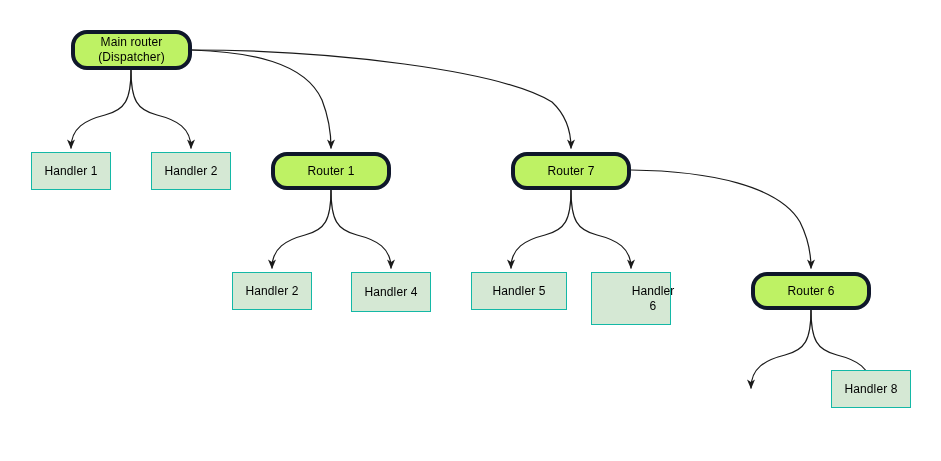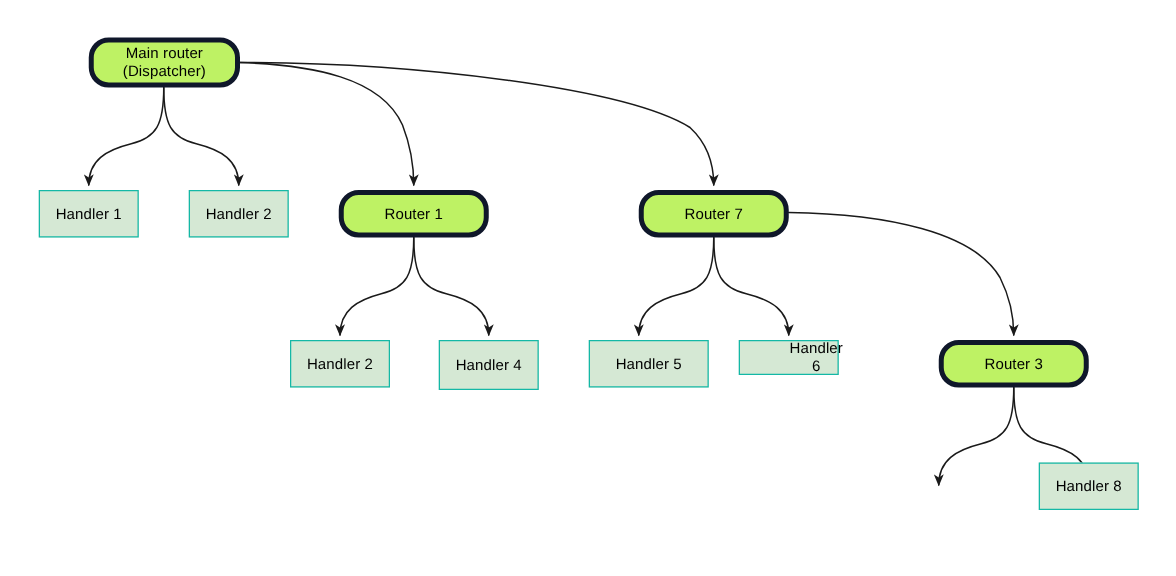--- a/index.html
+++ b/index.html
@@ -117,26 +117,26 @@
   </div>
 
   <div class="node node-handler" style="left:351px; top:272px; width:80px;  height:40px;">
     <span class="node-label">Handler 4</span>
   </div>
 
   <div class="node node-handler" style="left:471px; top:272px; width:96px;  height:38px;">
     <span class="node-label">Handler 5</span>
   </div>
 
-  <div class="node node-handler" style="left:591px; top:272px; width:80px;  height:28px;padding-left:44px;">
+  <div class="node node-handler" style="left:591px; top:272px; width:80px;  height:53px;padding-left:44px;">
     <span class="node-label">Handler 6</span>
   </div>
 
   <div class="node node-router" style="left:751px; top:272px; width:120px; height:38px;">
-    <span class="node-label">Router 3</span>
+    <span class="node-label">Router 6</span>
   </div>
 
 
   <div class="node node-handler" style="left:831px; top:370px; width:80px;  height:38px;">
     <span class="node-label">Handler 8</span>
   </div>
 
 </div>
 
 </body></html>

